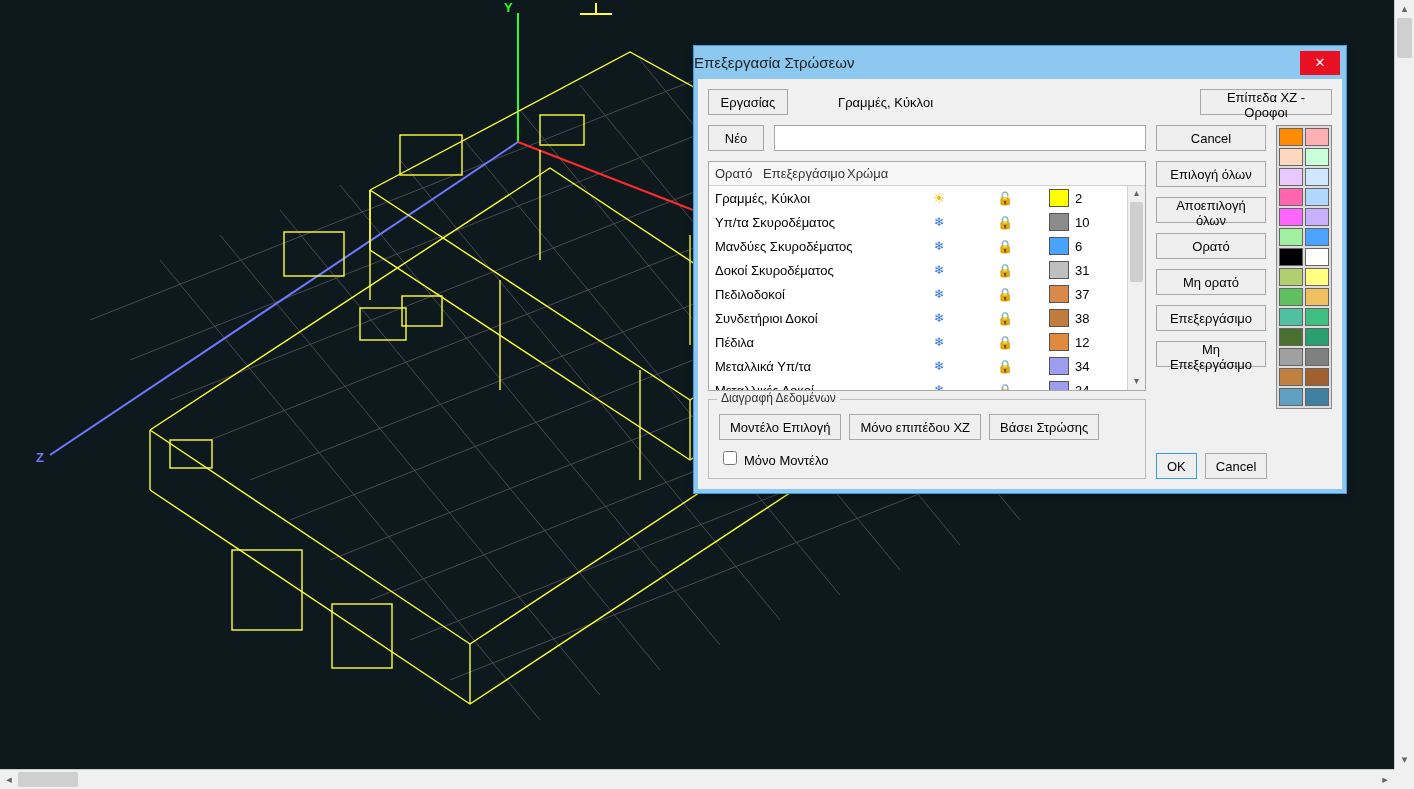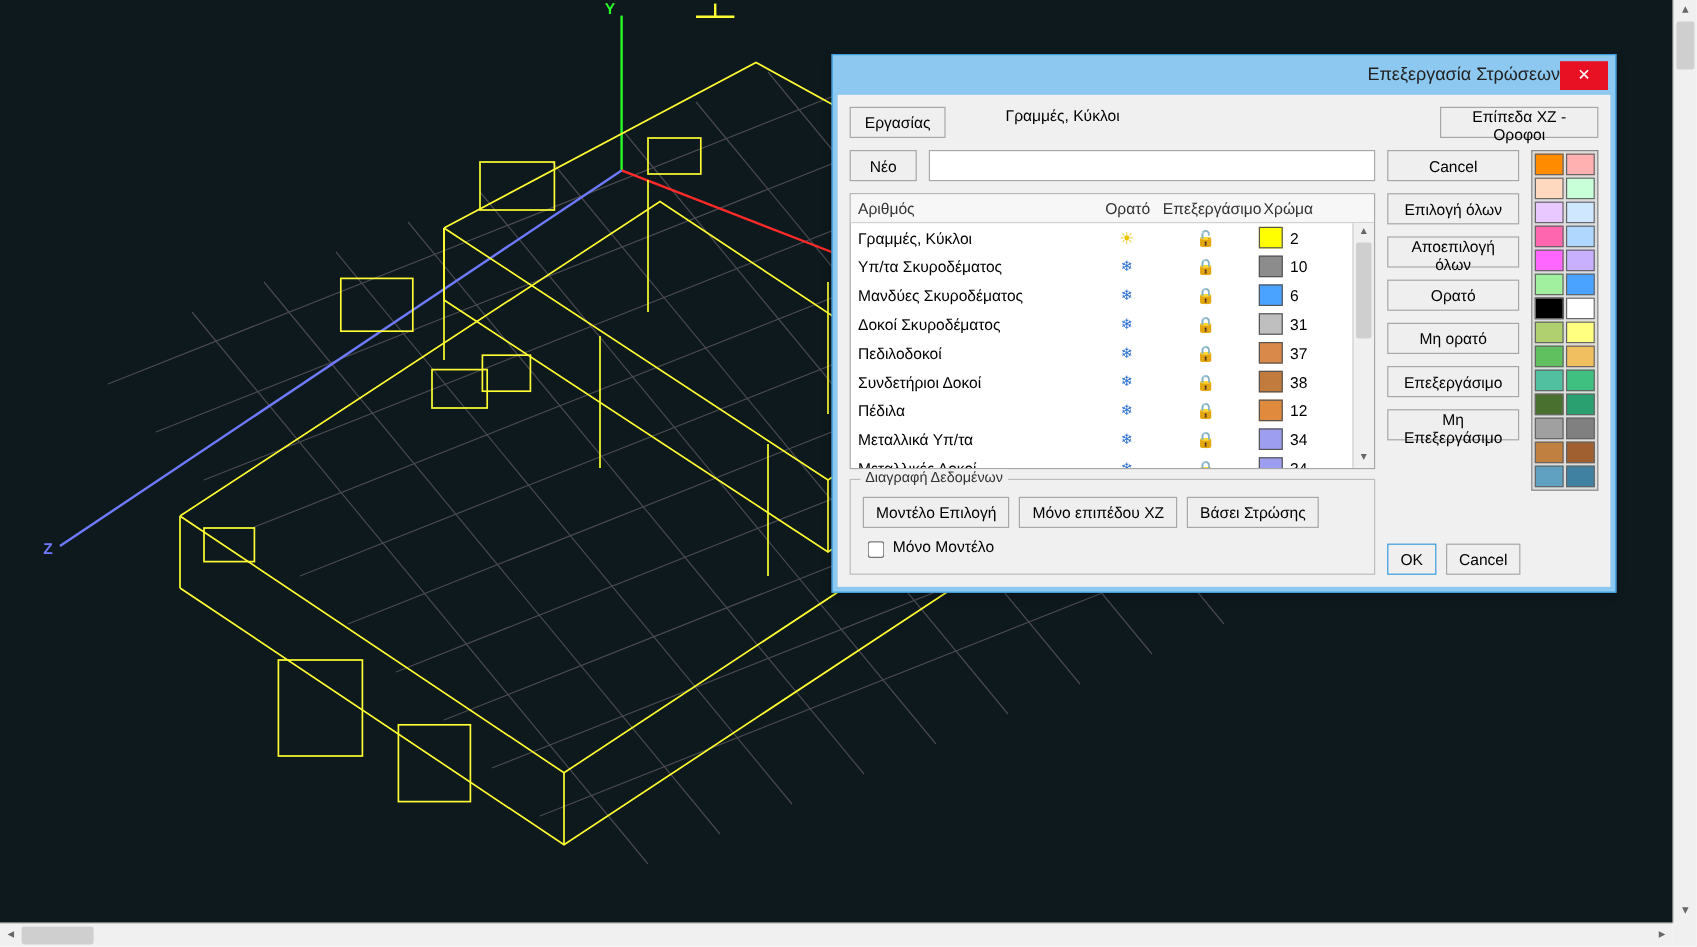--- a/index.html
+++ b/index.html
@@ -19,24 +19,24 @@
   .corner { position:absolute; right:0; bottom:0; width:20px; height:20px; background:#f0f0f0; }
 
   
   .axis-label { position:absolute; font-weight:bold; }
   .axis-y { color:#29ff29; left:504px; top:0px; }
   .axis-z { color:#6f7aff; left:36px; top:450px; }
 
   
   .dialog { position:absolute; left:693px; top:45px; width:654px; background:#8cc8f0; border:1px solid #3a9bdc; box-shadow:0 3px 8px rgba(0,0,0,.25); }
   .titlebar { height:33px; display:flex; align-items:center; }
-  .title-text { flex:1; text-align:right; color:#222; font-size:15px; }
+  .title-text { flex:1; text-align:left; color:#222; font-size:15px; }
   .close-btn { width:40px; height:24px; margin:4px 6px 4px 0; background:#e81123; color:#fff; display:flex; align-items:center; justify-content:center; cursor:pointer; }
   .client { background:#f0f0f0; margin:0 4px 4px 4px; padding:10px; }
-  .row { display:flex; align-items:flex-start; gap:10px; margin-bottom:10px; }
+  .row { display:flex; align-items:center; gap:10px; margin-bottom:10px; }
   button.std { height:26px; padding:0 10px; background:#efefef; border:1px solid #a8a8a8; cursor:pointer; }
   input.text { height:26px; border:1px solid #a8a8a8; padding:0 6px; background:#fff; }
 
   .main-cols { display:flex; gap:10px; }
   .col-left { flex:1; }
   .col-buttons { width:110px; display:flex; flex-direction:column; gap:10px; }
   .col-buttons button.std { width:100%; }
   .col-palette { width:56px; }
 
   
@@ -64,21 +64,21 @@
 
   
   .palette { display:grid; grid-template-columns: repeat(2, 24px); grid-auto-rows:18px; gap:2px; border:1px solid #888; padding:2px; background:#ddd; }
   .palette div { border:1px solid #666; }
 
   
   .grpbox { position:relative; border:1px solid #bdbdbd; margin-top:8px; padding:14px 10px 10px; }
   .grpbox .legend { position:absolute; top:-9px; left:8px; background:#f0f0f0; padding:0 4px; font-size:12px; color:#333; }
 
   .footer-row { display:flex; align-items:center; gap:16px; margin-top:8px; }
-  .chk { display:flex; align-items:flex-start; gap:4px; }
+  .chk { display:flex; align-items:flex-end; gap:4px; }
   .chk input { width:14px; height:14px; }
 
   
   .h-name { width:206px; }
   .h-vis  { width:48px; }
   .h-edit { width:84px; }
   .h-color{ width:66px; }
 </style>
 </head>
 <body>
@@ -172,21 +172,20 @@
 
         <div class="main-cols">
           <div class="col-left">
             <div class="row">
               <button class="std" style="width:56px">Νέο</button>
               <input class="text" style="flex: 1 1 0%;" value="">
             </div>
 
             <div class="layer-table">
               <div class="lt-head">
-                <div class="h-name">Αριθμός</div>
                 <div class="h-vis">Ορατό</div>
                 <div class="h-edit">Επεξεργάσιμο</div>
                 <div class="h-color">Χρώμα</div>
               </div>
               <div class="lt-body-wrap">
                 <div class="lt-body" id="lt-body">
                     <div class="lt-row">
                       <div class="c-name">Γραμμές, Κύκλοι</div>
                       <div class="c-vis">
                         <span class="sun-icon">☀</span>

